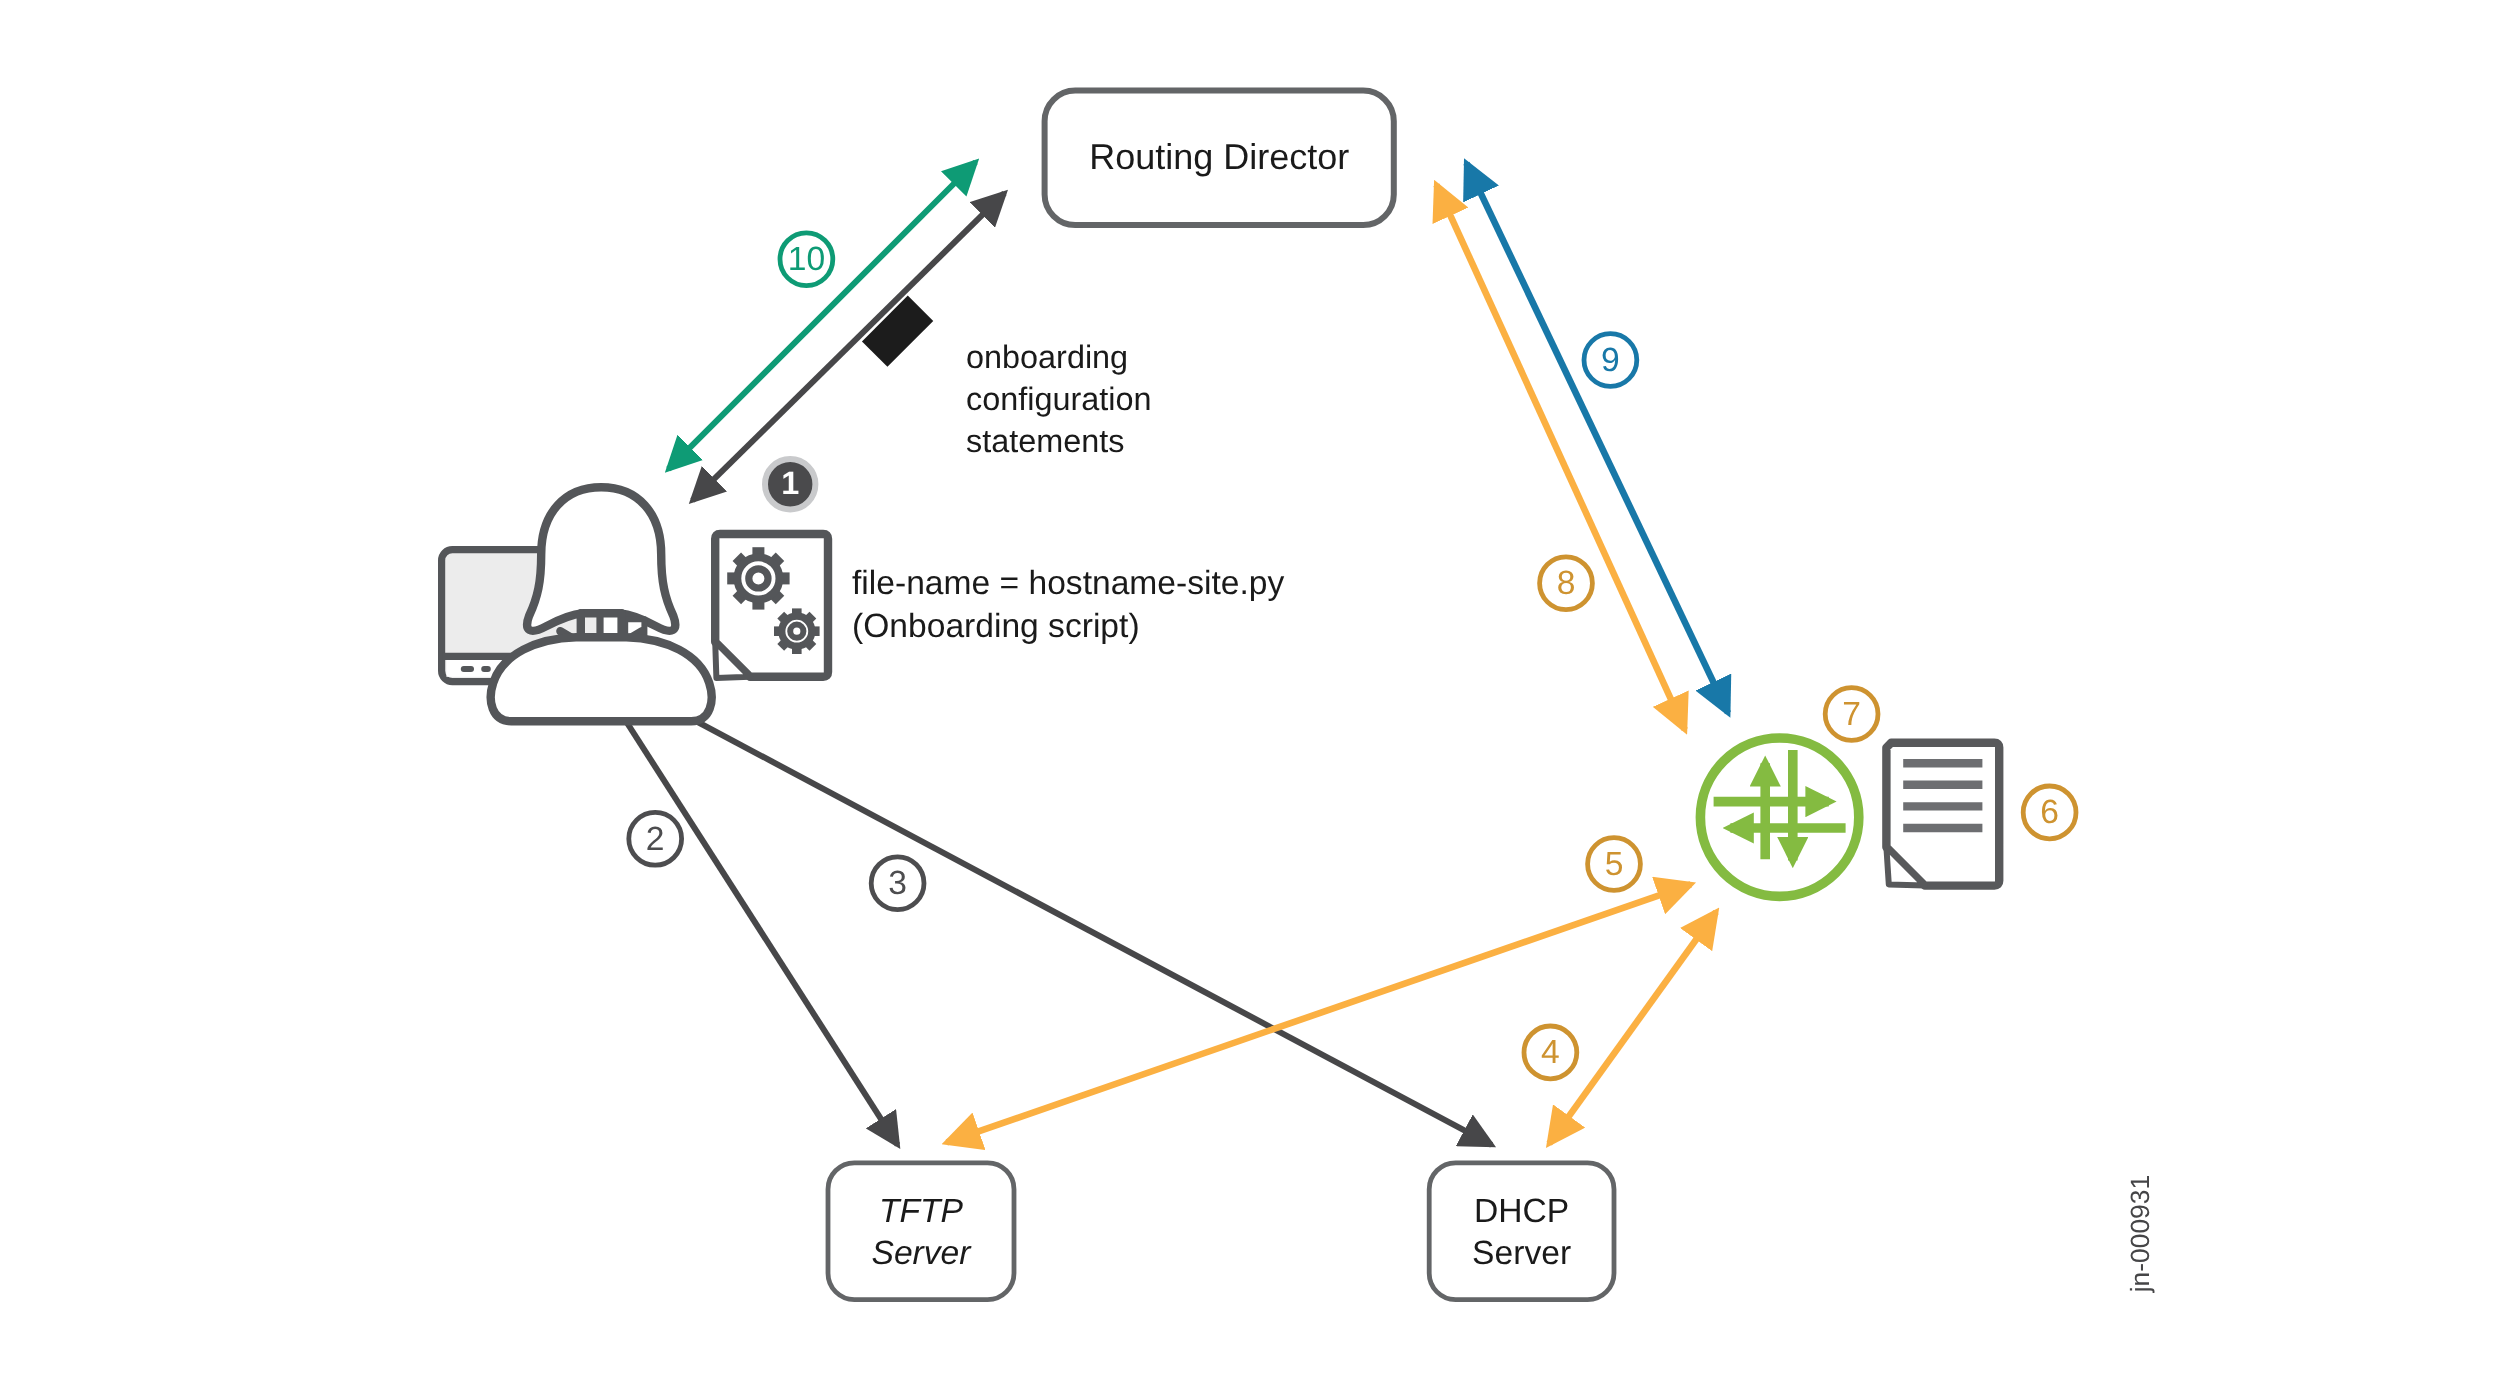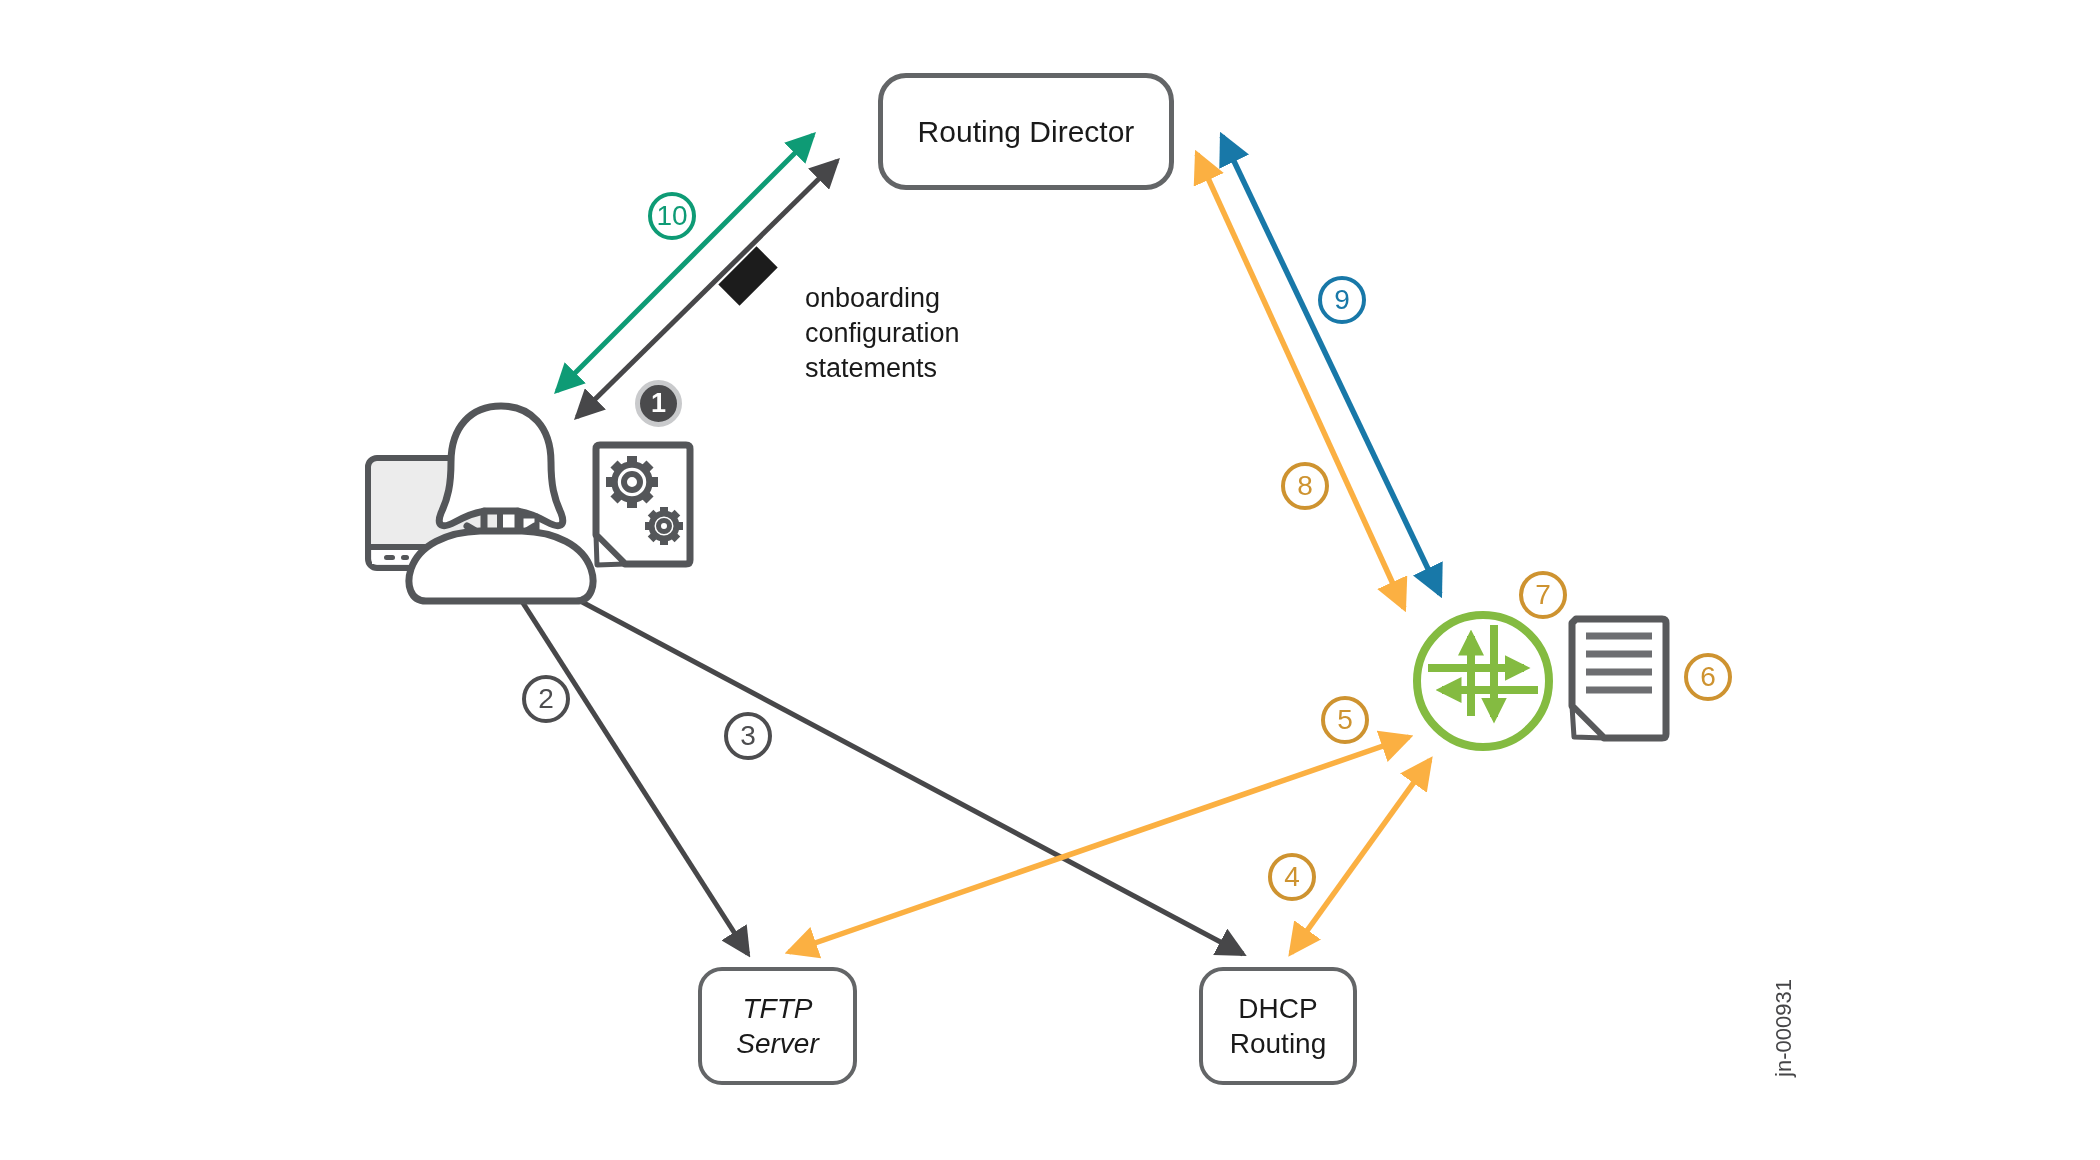--- a/index.html
+++ b/index.html
@@ -10,21 +10,21 @@
     font-family:"Liberation Sans", sans-serif;
     overflow:hidden;
   }
   .layer{position:absolute;left:0;top:0;}
   .node-box{
     position:absolute;
     box-sizing:border-box;
     background:#ffffff;
     border:4px solid #636567;
     display:flex;align-items:center;justify-content:center;
-    text-align:center;color:#1a1a1a;margin-left:10px;
+    text-align:center;color:#1a1a1a;
   }
   .node-box .lbl{white-space:pre-line;}
   .rd-box{left:868px;top:73px;width:296px;height:117px;border-radius:28px;font-size:30px;border-width:5px;}
   .tftp-box{left:688px;top:967px;width:159px;height:118px;border-radius:24px;font-size:28px;line-height:35px;font-style:italic;}
   .dhcp-box{left:1189px;top:967px;width:158px;height:118px;border-radius:24px;font-size:28px;line-height:35px;}
   .note{
     position:absolute;color:#1a1a1a;white-space:pre-line;
   }
   .note-onboarding{left:757px;top:281px;font-size:27px;line-height:35px;margin-left:48px;}
   .note-script{left:710px;top:468px;font-size:28px;line-height:36px;}
@@ -166,26 +166,28 @@
 
   <div class="node-box rd-box">
     <span class="lbl">Routing Director</span>
   </div>
   <div class="node-box tftp-box">
     <span class="lbl">TFTP
 Server</span>
   </div>
   <div class="node-box dhcp-box">
     <span class="lbl">DHCP
-Routing</span>
+Server</span>
   </div>
 
   <div class="note note-onboarding">onboarding
 configuration
 statements</div>
+  <div class="note note-script">file-name = hostname-site.py
+(Onboarding script)</div>
   <div class="figure-id">jn-000931</div>
 
   <div class="step-circle step-badge" style="left:635px;top:380px;">1</div>
   <div class="step-circle step-dark" style="left:522px;top:675px;">2</div>
   <div class="step-circle step-dark" style="left:724px;top:712px;">3</div>
   <div class="step-circle step-gold" style="left:1268px;top:853px;">4</div>
   <div class="step-circle step-gold" style="left:1321px;top:696px;">5</div>
   <div class="step-circle step-gold" style="left:1684px;top:653px;">6</div>
   <div class="step-circle step-gold" style="left:1519px;top:571px;">7</div>
   <div class="step-circle step-gold" style="left:1281px;top:462px;">8</div>

